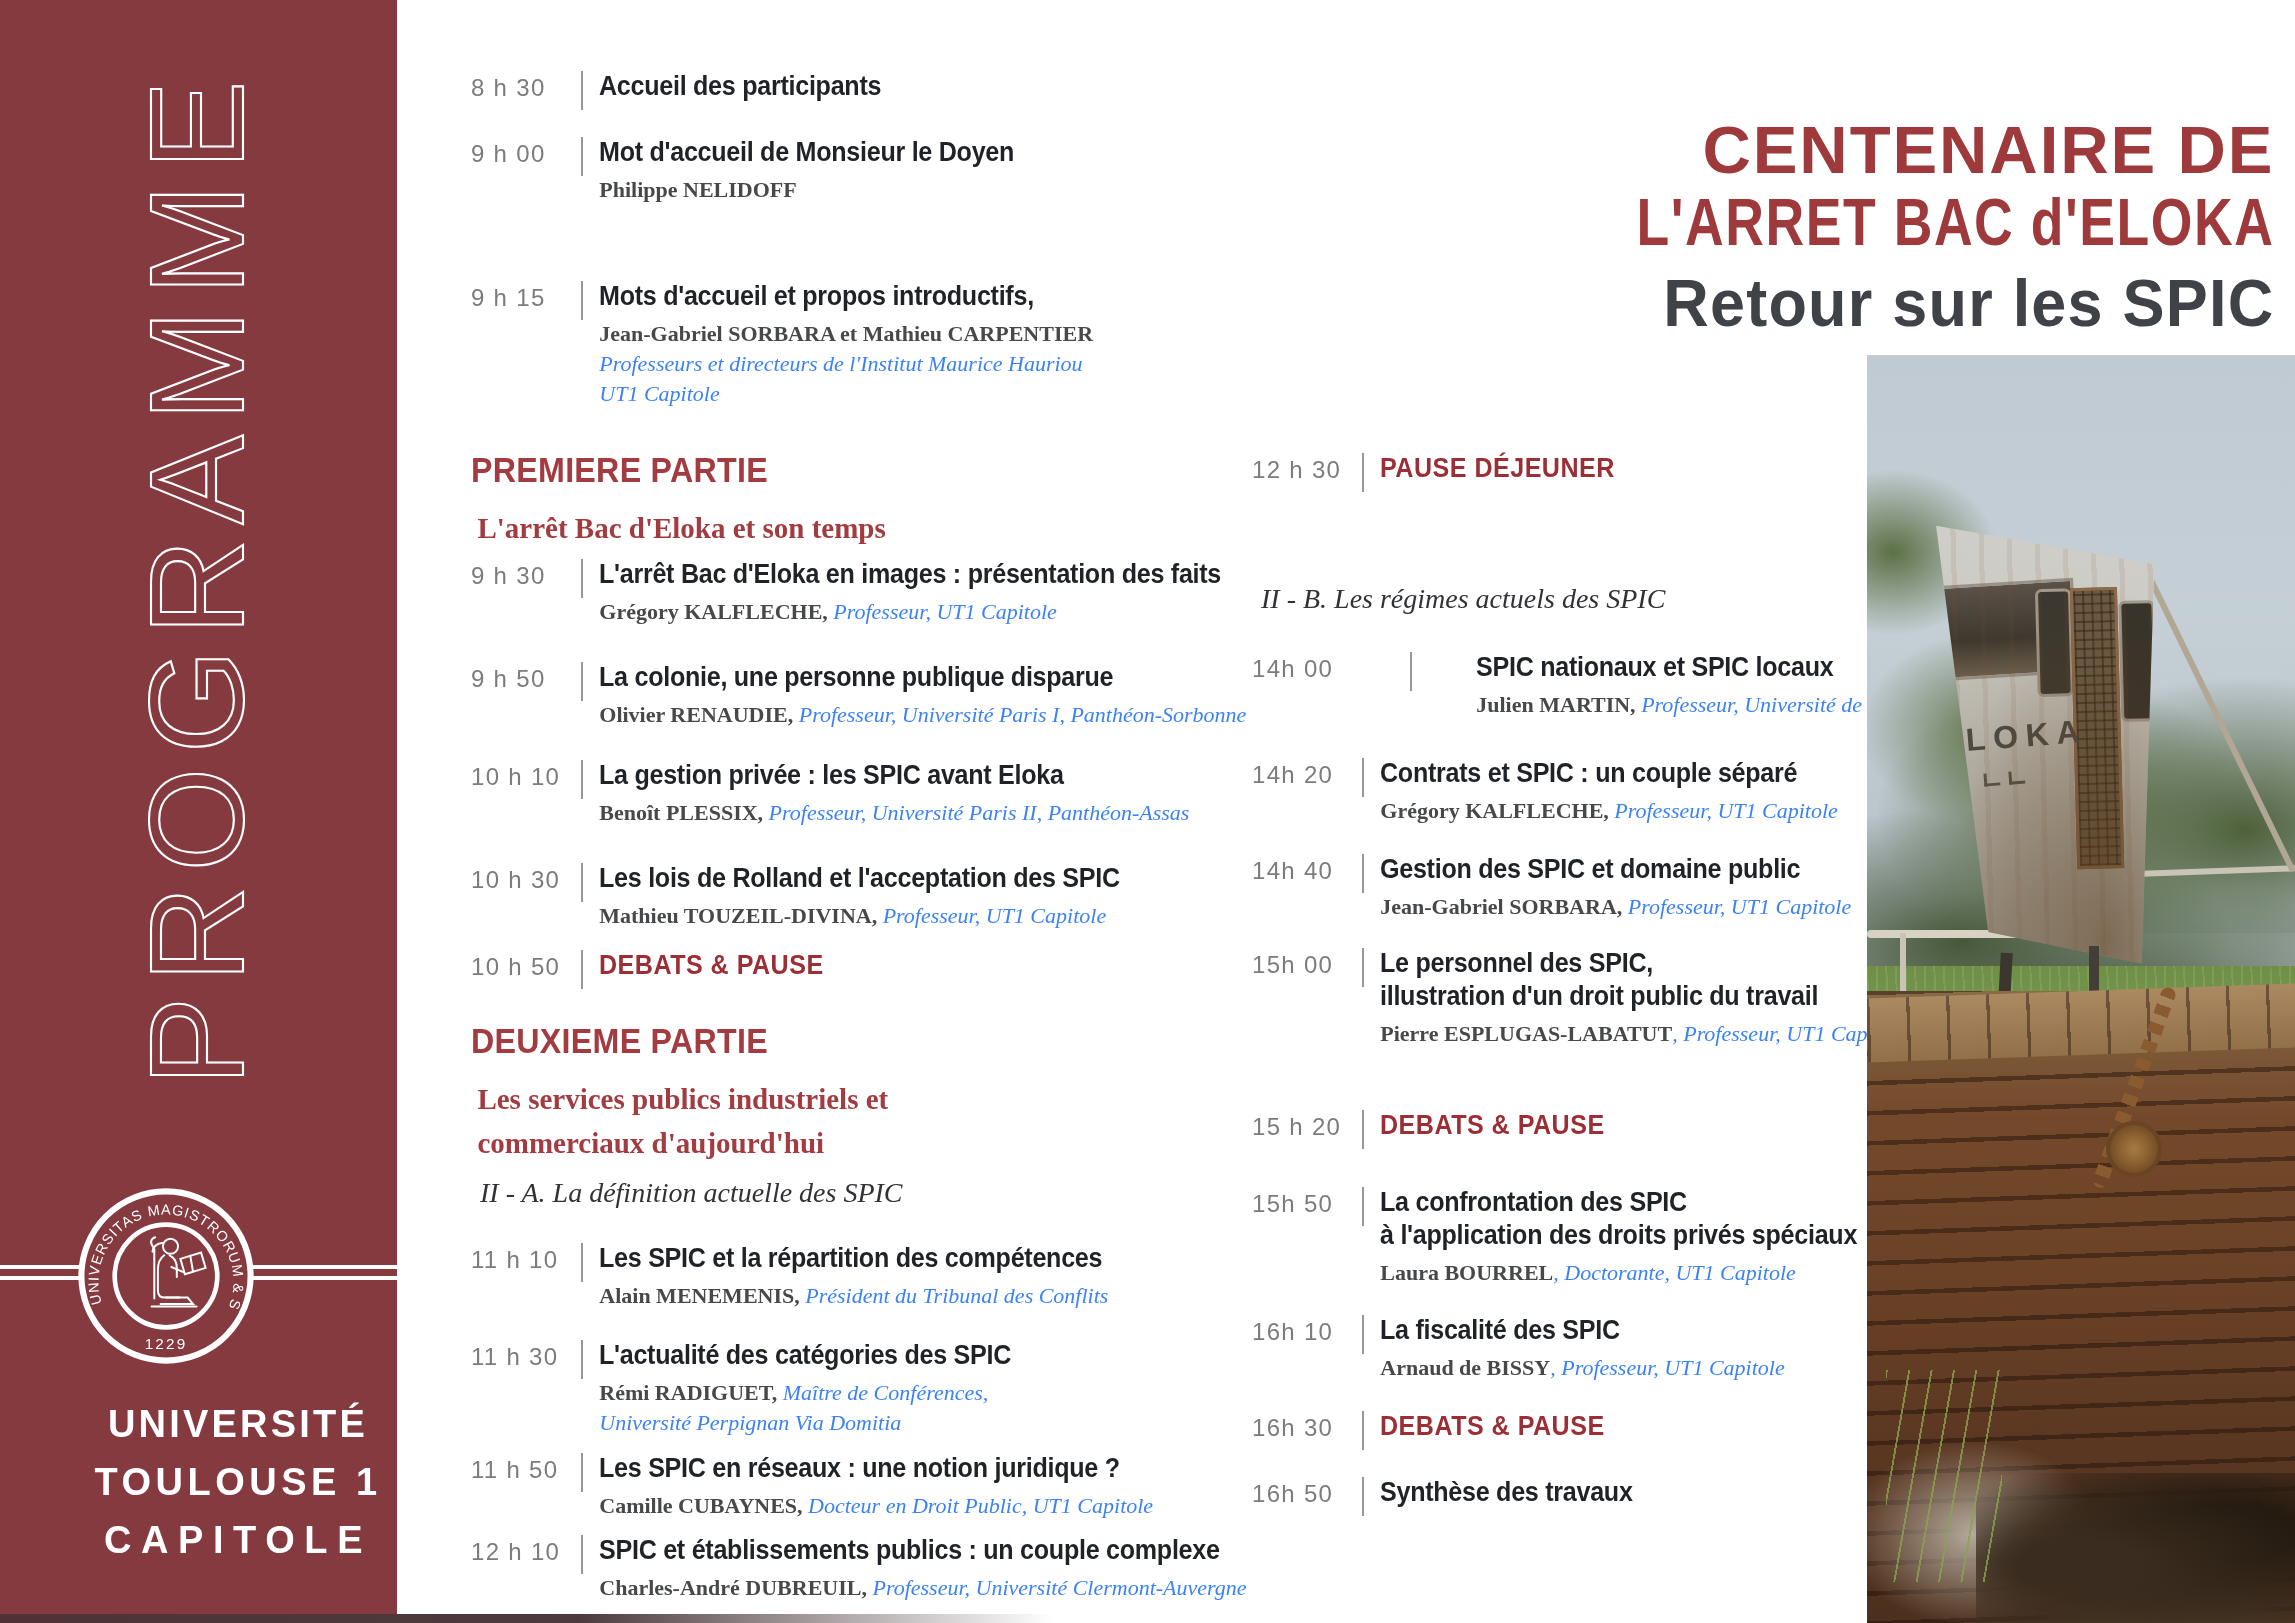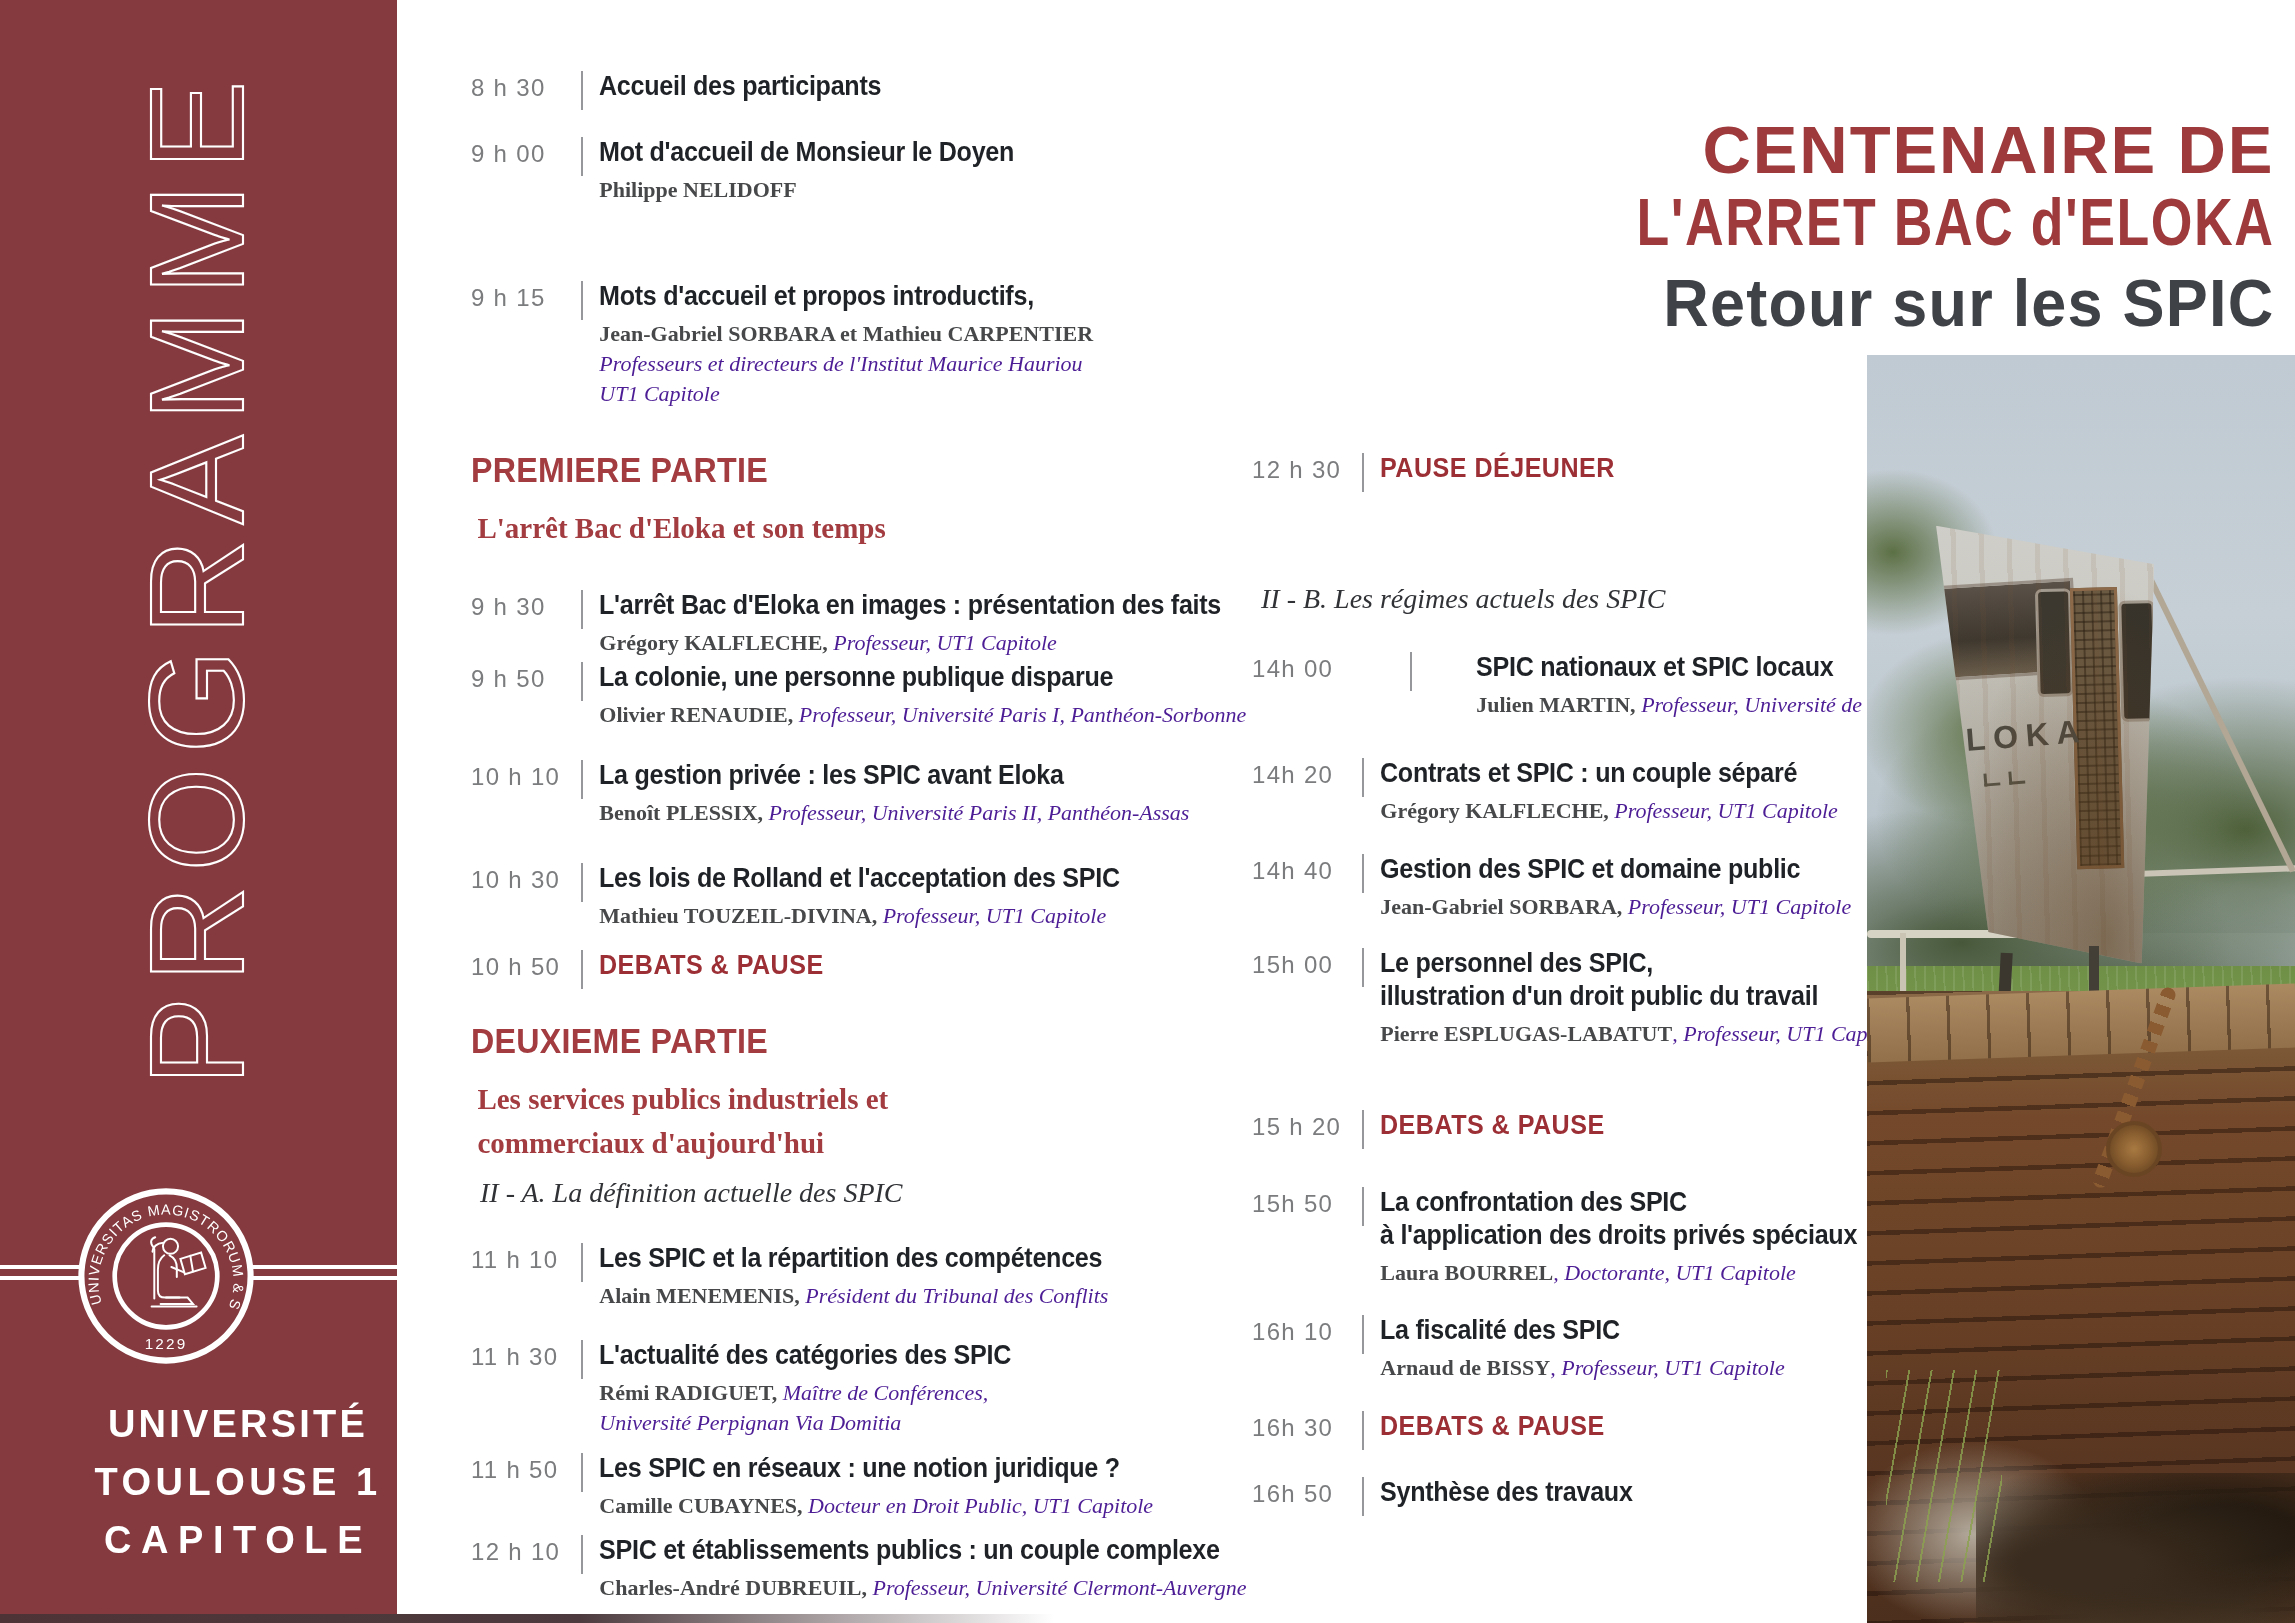--- a/index.html
+++ b/index.html
@@ -40,21 +40,21 @@
   .session{position:absolute;left:0;display:flex;align-items:flex-start;}
   .time{width:102px;flex:none;font-size:24px;color:#7b7c7e;letter-spacing:1.3px;padding-top:3.9px;white-space:nowrap;}
   .tbar{width:1.9px;height:39px;flex:none;background:#96979a;margin:1.3px 16.7px 0 7.7px;}
   .sbody{flex:1;}
   .s-title{font-size:27px;line-height:33px;font-weight:bold;color:#1f2226;letter-spacing:-0.3px;
            transform:scaleX(.93);transform-origin:0 0;white-space:nowrap;}
   .break .s-title{color:#9c2f35;letter-spacing:0.5px;}
   .speaker{font-family:"Liberation Serif",serif;font-size:22px;line-height:30px;margin-top:6.4px;white-space:nowrap;}
   .speaker + .speaker{margin-top:0;}
   .sp-b{font-weight:bold;color:#474849;}
-  .sp-i{font-style:italic;color:#4c1d95;}
+  .sp-i{font-style:italic;color:#3b82f6;}
   .part{position:absolute;left:0;}
   .part-h{font-size:35px;line-height:39px;font-weight:bold;color:#a23c40;letter-spacing:0.3px;
           transform:scaleX(.92);transform-origin:0 0;margin-bottom:16.7px;white-space:nowrap;}
   .part-s{font-family:"Liberation Serif",serif;font-weight:bold;font-size:29px;line-height:44px;
           color:#a23c40;margin-left:6.4px;white-space:nowrap;}
   .subpart{position:absolute;left:9px;font-family:"Liberation Serif",serif;font-style:italic;
            font-size:28px;color:#303236;white-space:nowrap;}
 
   
   .photo{position:absolute;left:1867px;top:355px;width:429px;height:1269px;overflow:hidden;background:#c2ccd4;}
@@ -199,21 +199,21 @@
           <div class="s-title">Mots d'accueil et propos introductifs,</div>
           <div class="speaker"><span class="sp-b">Jean-Gabriel SORBARA et Mathieu CARPENTIER</span></div>
           <div class="speaker"><span class="sp-i">Professeurs et directeurs de l'Institut Maurice Hauriou</span></div>
           <div class="speaker"><span class="sp-i">UT1 Capitole</span></div>
         </div>
       </div>
       <div class="part" style="top: 450px;">
         <div class="part-h">PREMIERE PARTIE</div>
         <div class="part-s">L'arrêt Bac d'Eloka et son temps</div>
       </div>
-      <div class="session" style="top: 589px; justify-content: flex-end;">
+      <div class="session" style="top: 558px; justify-content: flex-end;">
         <div class="time">9 h 30</div>
         <div class="tbar"></div>
         <div class="sbody">
           <div class="s-title">L'arrêt Bac d'Eloka en images : présentation des faits</div>
           <div class="speaker"><span class="sp-b">Grégory KALFLECHE,</span><span class="sp-i"> Professeur, UT1 Capitole</span></div>
         </div>
       </div>
       <div class="session" style="top: 661px;">
         <div class="time">9 h 50</div>
         <div class="tbar"></div>

